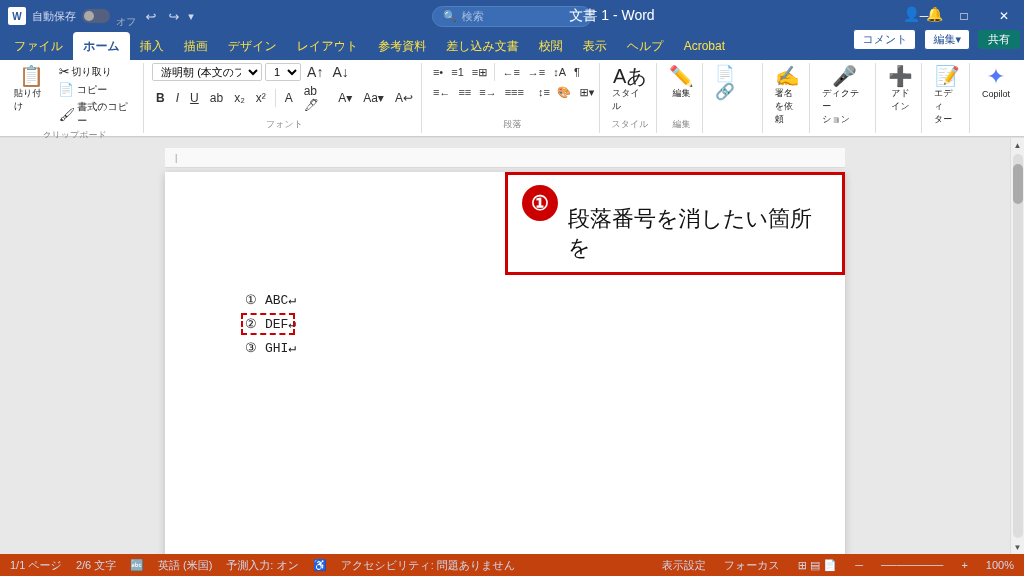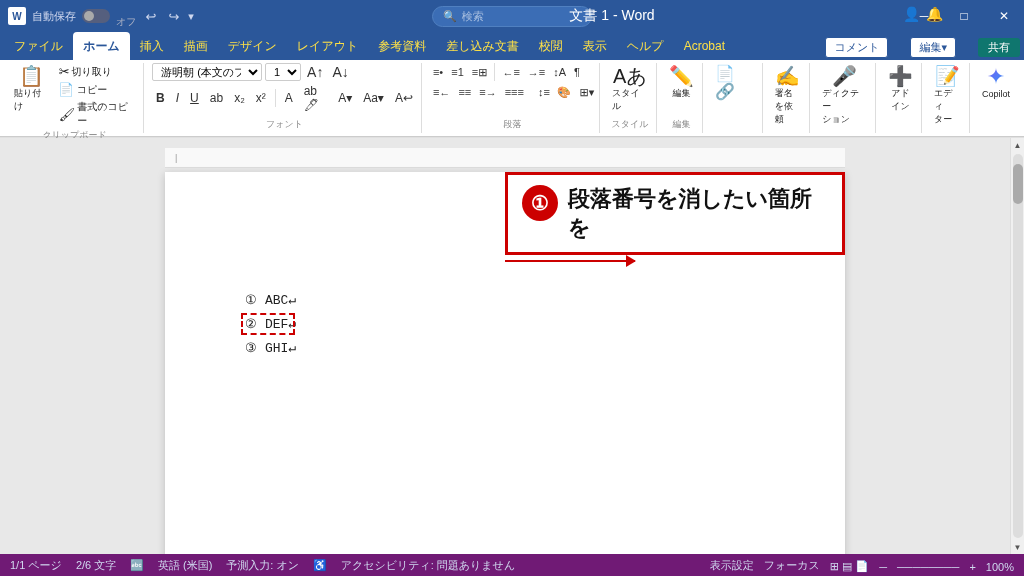--- a/index.html
+++ b/index.html
@@ -253,24 +253,25 @@
       border-radius: 50%;
       display: flex;
       align-items: center;
       justify-content: center;
       font-size: 20px;
       font-weight: bold;
       flex-shrink: 0;
     }
     #callout-text {
       font-size: 22px;
-      font-weight: bold;
+      font-weight: normal;
       color: #111;
       line-height: 1.3;
       font-family: Meiryo, 'MS Gothic', sans-serif;
+      margin-top: 20px;
     }
 
     
     #arrow-line {
       position: absolute;
       top: 88px;
       left: 340px;
       width: 130px;
       height: 2px;
       background: #cc0000;
@@ -349,34 +350,34 @@
       height: 40px;
       background: #aaa;
       border-radius: 5px;
       position: absolute;
       top: 10px;
     }
 
     
     #status-bar {
       height: 22px;
-      background: #701a75;
+      background: #c2410c;
       display: flex;
       align-items: center;
       padding: 0 10px;
       gap: 14px;
       font-size: 11px;
       color: #d0d8ef;
       flex-shrink: 0;
     }
     #status-right {
       margin-left: auto;
       display: flex;
-      align-items: flex-end;
-      gap: 10px;
+      align-items: center;
+      gap: 18px;
     }
     .small-btn {
       font-size: 11px;
       padding: 1px 3px;
       cursor: pointer;
       border-radius: 2px;
       color: #333;
     }
 
     #ribbon-full {
@@ -466,21 +467,21 @@
     <div class="ribbon-tab">挿入</div>
     <div class="ribbon-tab">描画</div>
     <div class="ribbon-tab">デザイン</div>
     <div class="ribbon-tab">レイアウト</div>
     <div class="ribbon-tab">参考資料</div>
     <div class="ribbon-tab">差し込み文書</div>
     <div class="ribbon-tab">校閲</div>
     <div class="ribbon-tab">表示</div>
     <div class="ribbon-tab">ヘルプ</div>
     <div class="ribbon-tab">Acrobat</div>
-    <div style="margin-left:auto;display:flex;align-items:center;gap:22px;padding-bottom:2px;justify-content:center;">
+    <div style="margin-left:auto;display:flex;align-items:center;gap:8px;padding-bottom:10px;justify-content:center;">
       <button class="ribbon-action-btn">コメント</button>
       <button class="ribbon-action-btn">編集▾</button>
       <button class="share-btn">共有</button>
     </div>
   </div>
 
   <div id="ribbon-full">
     <div id="ribbon-toolbar">
 
       <div class="rg">

